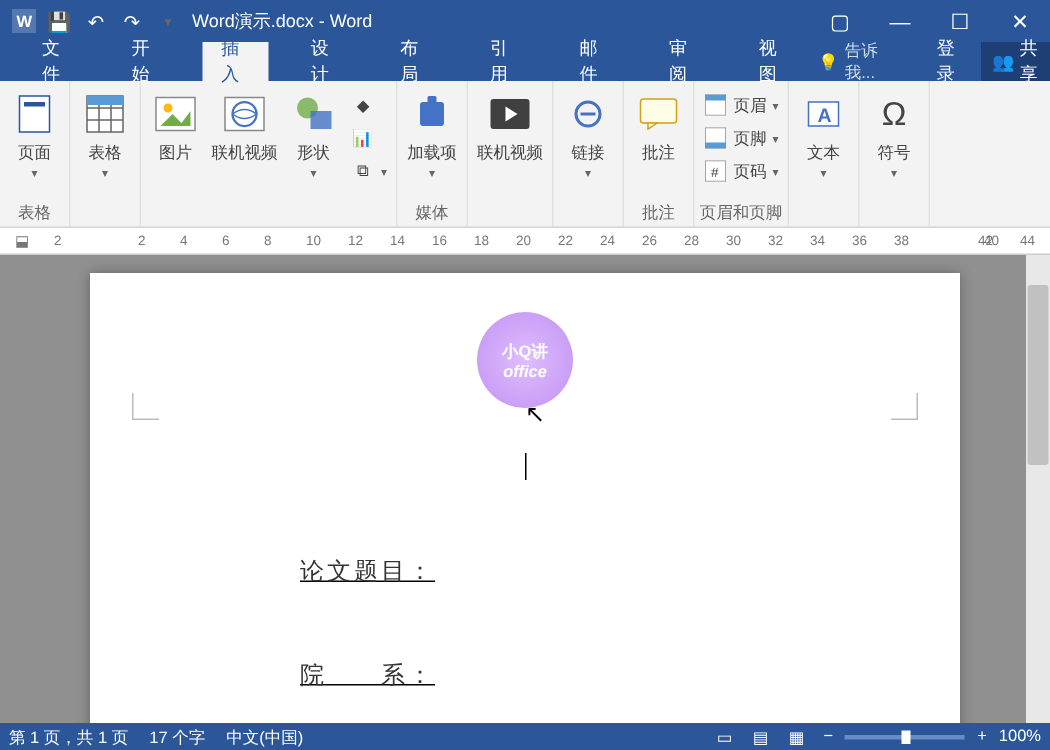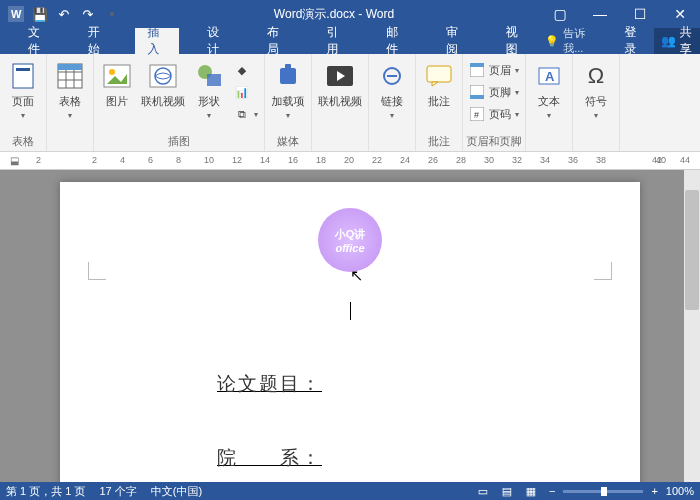--- a/index.html
+++ b/index.html
@@ -1,20 +1,20 @@
 <!DOCTYPE html>
 <html><head>
 <meta charset="utf-8">
 <style>
 * { margin: 0; padding: 0; box-sizing: border-box; font-family: "Microsoft YaHei", sans-serif; }
 body { width: 700px; height: 500px; overflow: hidden; background: #e6e6e6; }
 .titlebar { height: 28px; background: #2b579a; display: flex; align-items: center; color: #fff; font-size: 12px; }
 .qat { display: flex; align-items: center; gap: 4px; padding: 0 6px; }
 .qat-icon { width: 20px; height: 20px; display: flex; align-items: center; justify-content: center; font-size: 13px; color: #fff; }
-.title-text { flex: 1; text-align: center; }
+.title-text { flex: 1; }
 .win-controls { display: flex; }
 .win-btn { width: 40px; height: 28px; display: flex; align-items: center; justify-content: center; font-size: 14px; }
 .menubar { height: 26px; background: #2b579a; display: flex; align-items: center; font-size: 12px; color: #fff; }
 .menu-item { padding: 0 12px; height: 26px; display: flex; align-items: center; margin-left: 16px; }
 .menu-item.active { background: #f3f3f3; color: #2b579a; }
 .menu-right { margin-left: auto; display: flex; align-items: center; }
 .tellme { display: flex; align-items: center; gap: 4px; padding: 0 8px; font-size: 11px; color: #cde; }
 .share { background: #1e3f73; padding: 0 8px; height: 26px; display: flex; align-items: center; gap: 3px; }
 .ribbon { background: #f3f3f3; height: 98px; border-bottom: 1px solid #d4d4d4; display: flex; }
 .ribbon-group { border-right: 1px solid #e1e1e1; display: flex; flex-direction: column; padding: 4px 2px 0; }
@@ -29,21 +29,21 @@
 .ruler { height: 18px; background: #fff; border-bottom: 1px solid #ccc; position: relative; font-size: 9px; color: #777; display: flex; align-items: center; padding-left: 36px; overflow: hidden; }
 .ruler span { position: absolute; }
 .doc-area { background: #909090; height: 312px; overflow: hidden; display: flex; justify-content: center; padding-top: 12px; position: relative; text-decoration: underline; }
 .page { width: 580px; min-height: 700px; background: #fff; box-shadow: 0 0 8px rgba(0,0,0,.3); position: relative; padding-top: 60px; }
 .corner-tl { position: absolute; top: 80px; left: 28px; width: 18px; height: 18px; border-left: 1px solid #bbb; border-bottom: 1px solid #bbb; }
 .corner-tr { position: absolute; top: 80px; right: 28px; width: 18px; height: 18px; border-right: 1px solid #bbb; border-bottom: 1px solid #bbb; }
 .watermark { position: absolute; top: 26px; left: 50%; transform: translateX(-50%); width: 64px; height: 64px; border-radius: 50%; background: radial-gradient(circle,#d9b3ff,#b77ff0); display: flex; flex-direction: column; align-items: center; justify-content: center; color: #fff; font-size: 11px; font-weight: bold; opacity: .85; }
 .cursor-ptr { position: absolute; top: 84px; left: 50%; font-size: 16px; color: #000; }
 .doc-content { padding: 60px 140px 0; font-size: 14px; color: #333; }
 .text-cursor { display: inline-block; width: 1px; height: 18px; background: #000; }
-.field-row { margin-top: 48px; font-size: 19px; letter-spacing: 2px; margin-left: 17px; }
+.field-row { margin-top: 48px; font-size: 16px; letter-spacing: 2px; }
 .scrollbar-v { position: absolute; right: 0; top: 0; width: 16px; height: 100%; background: #e8e8e8; }
 .scroll-thumb { width: 14px; height: 120px; background: #c1c1c1; margin: 20px auto 0; border-radius: 2px; }
 .statusbar { height: 18px; background: #2b579a; color: #fff; font-size: 11px; display: flex; align-items: center; padding: 0 6px; gap: 14px; }
 .status-right { margin-left: auto; display: flex; align-items: center; gap: 8px; }
 .view-icons { display: flex; gap: 4px; }
 .view-icon { width: 20px; height: 14px; display: flex; align-items: center; justify-content: center; font-size: 11px; }
 .zoom-slider { width: 80px; height: 3px; background: #6b8bc4; position: relative; }
 .zoom-thumb { position: absolute; left: 38px; top: -3px; width: 6px; height: 9px; background: #fff; }
 </style>
 </head>
@@ -169,21 +169,20 @@
           </div>
         <div class="small-item">
             <div class="small-icon">📊</div>
           </div>
         <div class="small-item">
             <div class="small-icon">⧉</div>
             <span class="dd">▾</span>
           </div>
       </div>
     </div>
-    <div class="group-label">插图</div>
   </div>
 
   <div class="ribbon-group">
     <div class="group-body">
       <div class="big-btn">
         <div class="big-icon">
             <svg width="24" height="24">
               <rect x="4" y="4" width="16" height="16" fill="#4472c4" rx="2"></rect>
               <rect x="9" y="0" width="6" height="6" fill="#4472c4" rx="1"></rect>
             </svg>

